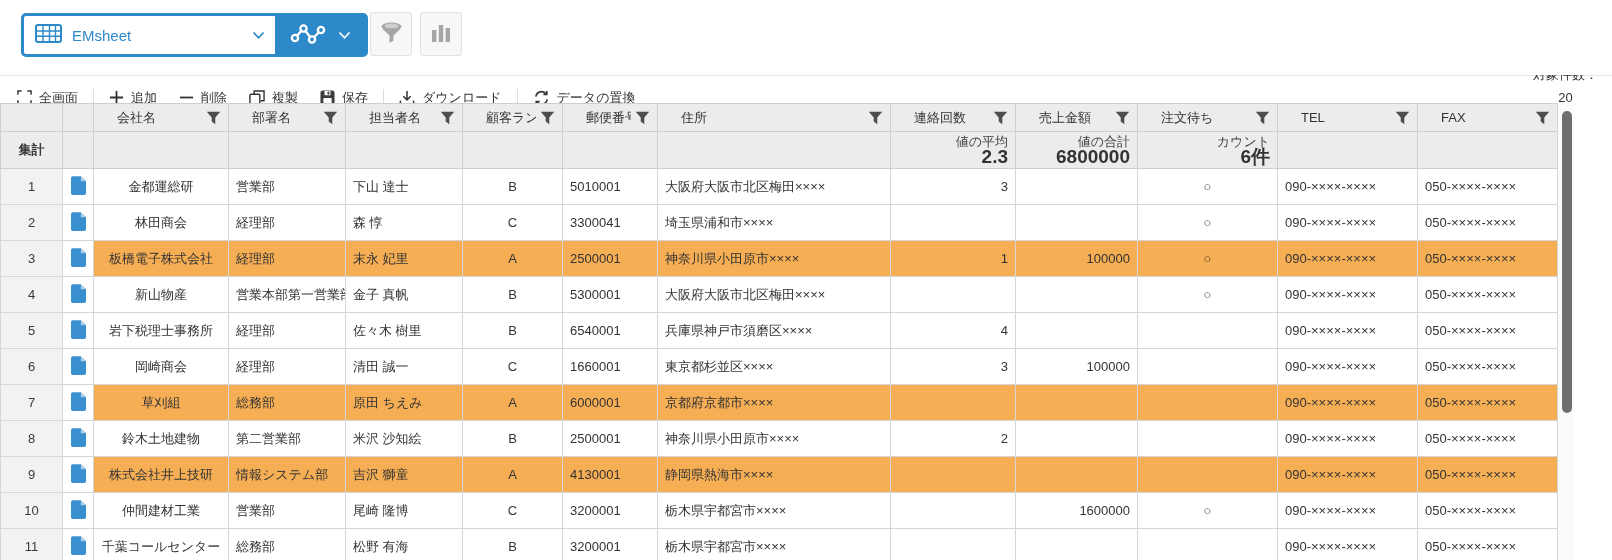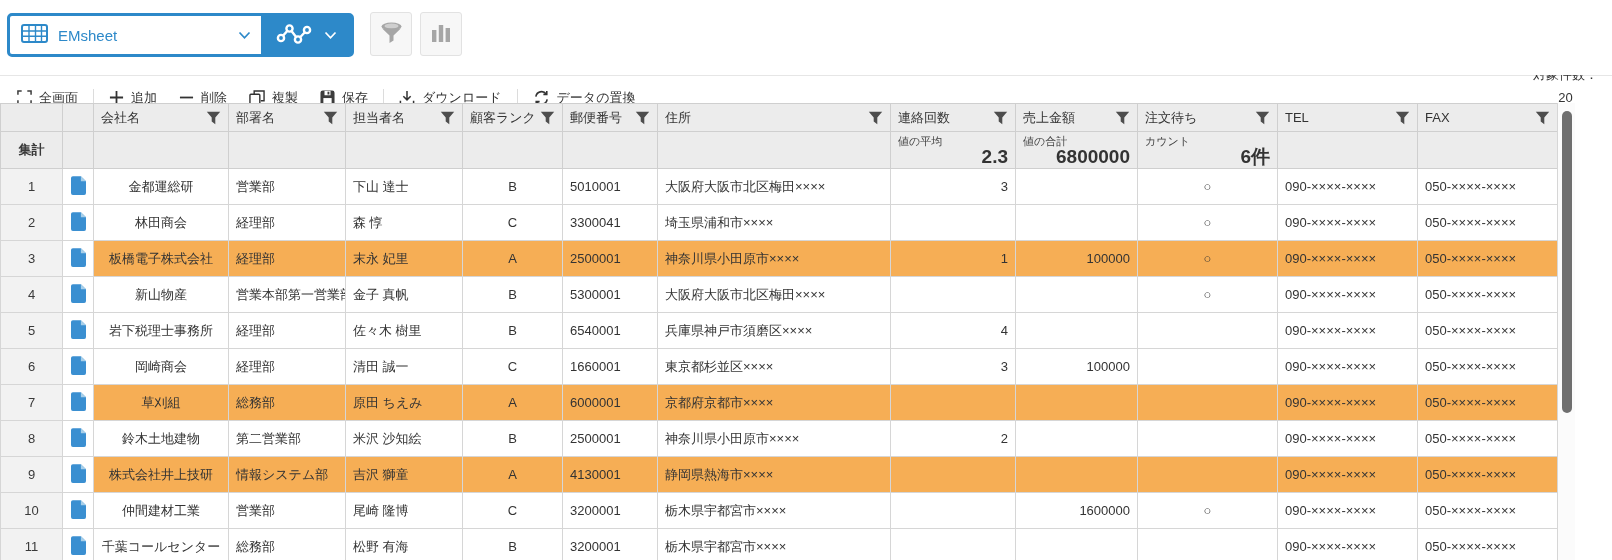--- a/index.html
+++ b/index.html
@@ -4,21 +4,21 @@
 <style>
   html,body{margin:0;padding:0;}
   body{
     width:1612px;height:560px;overflow:hidden;background:#fff;color:#333;
     font-family:"Liberation Sans","DejaVu Sans",sans-serif;
     position:relative;font-size:13px;
   }
   
   .topbar{position:relative;height:75px;background:#fff;}
   .sheet-group{
-    position:absolute;left:7px;top:13px;height:44px;box-sizing:border-box;
+    position:absolute;left:21px;top:13px;height:44px;box-sizing:border-box;
     display:flex;border:3px solid var(--accent);border-radius:5px;overflow:hidden;background:var(--accent);
   }
   .sheet-select{
     background:#fff;width:251px;display:flex;align-items:center;gap:10px;
     padding:0 10px 0 11px;box-sizing:border-box;cursor:pointer;
   }
   .sheet-name{color:var(--accent);font-size:15px;flex:1;white-space:nowrap;overflow:hidden;}
   .chart-toggle{
     background:var(--accent);width:90px;display:flex;align-items:center;justify-content:center;gap:12px;cursor:pointer;
   }
@@ -50,23 +50,23 @@
   tr.summary{height:37px;}
   tr.summary td{background:#ececec;border-color:#cfcfcf;padding:2px 7px;vertical-align:top;}
   tbody tr.datarow{height:36px;}
   td.col-num{background:#f2f2f2;text-align:center;color:#3a3a3a;}
   tr.summary td.col-num{vertical-align:middle;font-weight:bold;text-align:center;margin-left:12px;}
   td.col-icon{padding:0;text-align:center;vertical-align:middle;background:#fff;}
   tr.hl td{background:var(--hl);}
   tr.hl td.col-num{background:#f2f2f2;}
   tr.hl td.col-icon{background:#fff;}
   .th-inner{display:flex;align-items:center;justify-content:space-between;gap:4px;}
-  .th-label{overflow:hidden;white-space:nowrap;}
+  .th-label{overflow:hidden;white-space:nowrap;margin-left:16px;}
   .th-filter{flex:0 0 auto;display:flex;align-items:center;cursor:pointer;}
-  .sum-label{font-size:11px;color:#3f3f3f;text-align:left;line-height:15px;}
+  .sum-label{font-size:13px;color:#3f3f3f;text-align:right;line-height:15px;}
   .sum-value{font-size:19px;font-weight:bold;text-align:right;line-height:16px;}
   .al-left{text-align:left;}.al-right{text-align:right;}.al-center{text-align:center;}
   
   .vscroll{
     position:absolute;left:1557px;top:0;width:18px;height:457px;
     background:#fbfbfb;border-left:1px solid #d6d6d6;box-sizing:border-box;
   }
   .vscroll-thumb{
     position:absolute;left:4px;top:8px;width:10px;height:302px;
     background:#6f6f6f;border-radius:5px;cursor:pointer;

